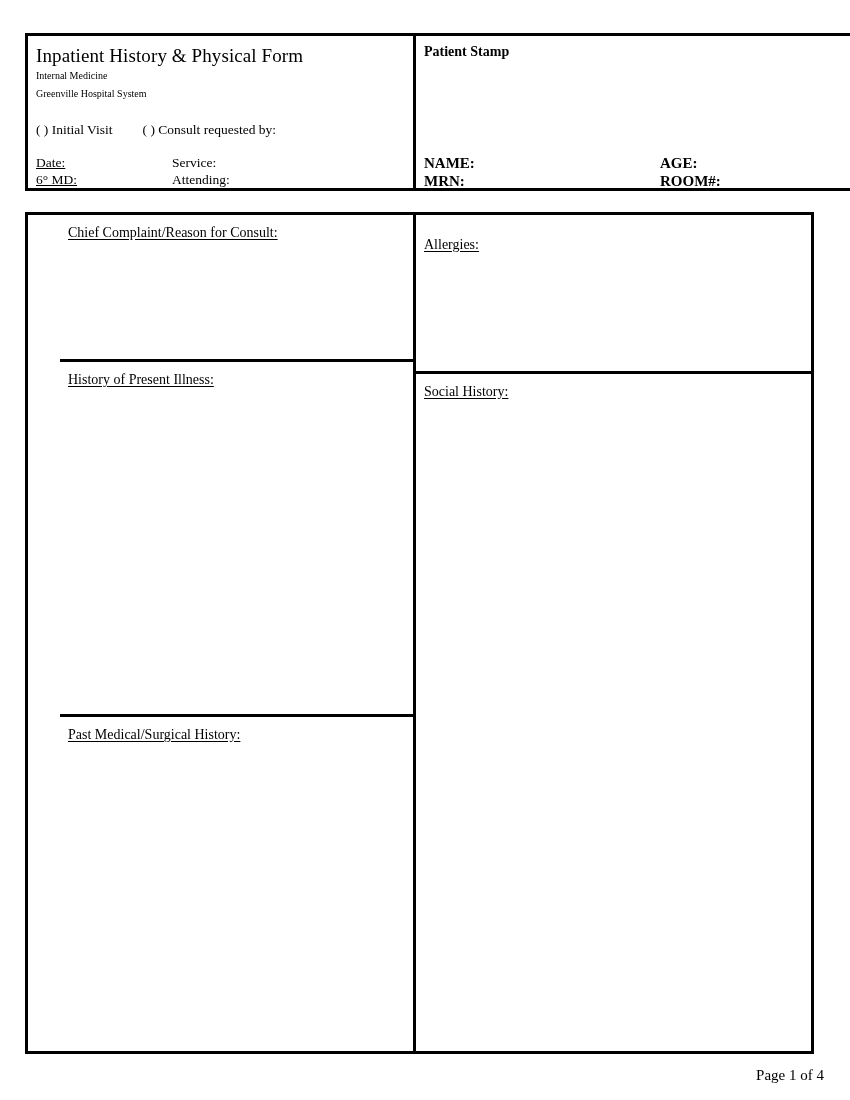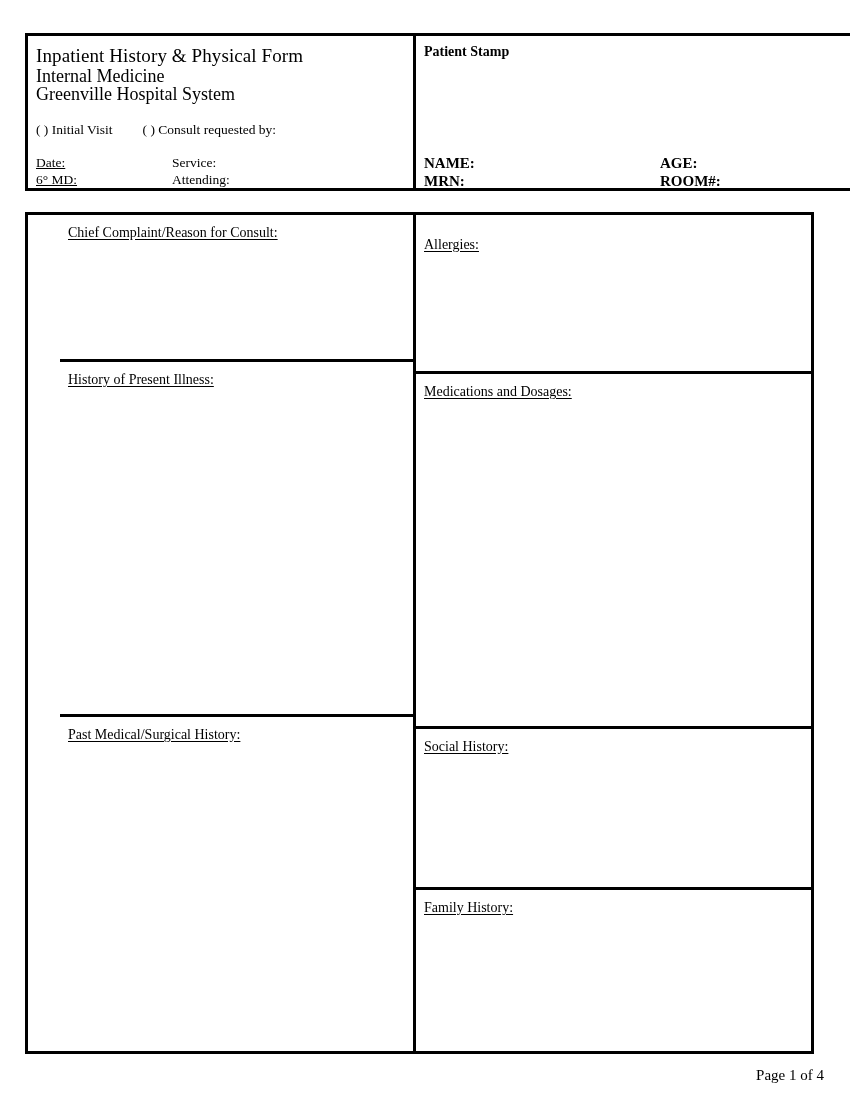--- a/index.html
+++ b/index.html
@@ -48,21 +48,21 @@
     padding: 8px 0 0 8px;
     position: relative;
   }
 
   .form-title {
     font-size: 19px;
     line-height: 23px;
     letter-spacing: 0.1px;
   }
   .form-sub {
-    font-size: 18px;
+    font-size: 10px;
     line-height: 18px;
   }
 
   .visit-line {
     position: absolute;
     left: 8px;
     top: 86px;
     font-size: 13.5px;
     white-space: nowrap;
   }
@@ -213,27 +213,21 @@
       </div>
       <div class="cell l-pmh">
         <div class="cell-label">Past Medical/Surgical History:</div>
       </div>
     </div>
 
     <div class="col col-right">
       <div class="cell r-allergy">
         <div class="cell-label">Allergies:</div>
       </div>
-      <div class="cell r-meds">
-        <div class="cell-label">Medications and Dosages:</div>
-      </div>
       <div class="cell r-social">
         <div class="cell-label">Social History:</div>
       </div>
-      <div class="cell r-family">
-        <div class="cell-label">Family History:</div>
-      </div>
     </div>
   </div>
 
   <div class="footer">Page 1 of 4</div>
 
 </div>
 
 </body></html>

